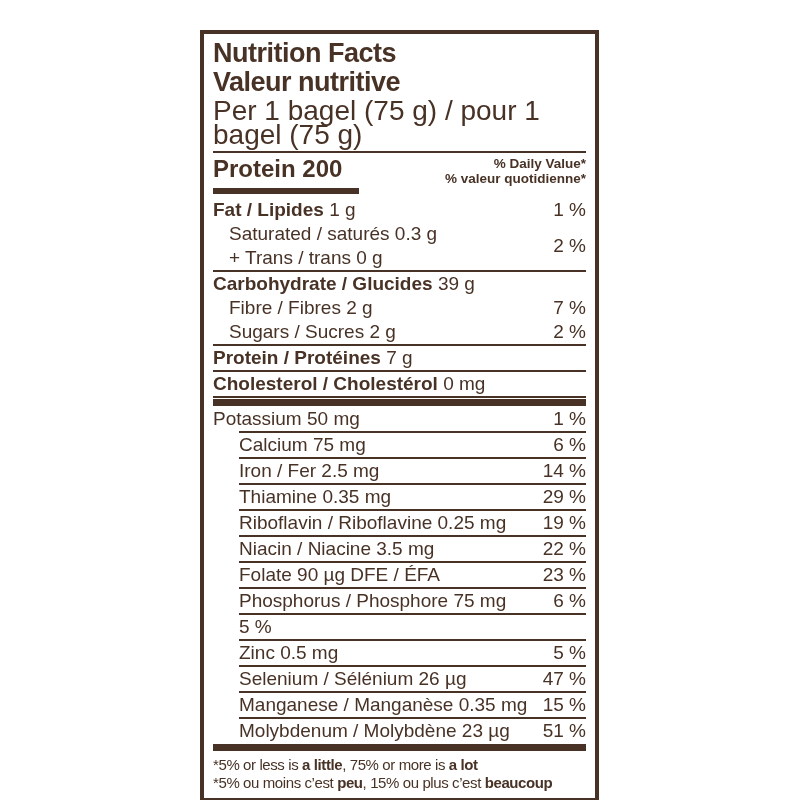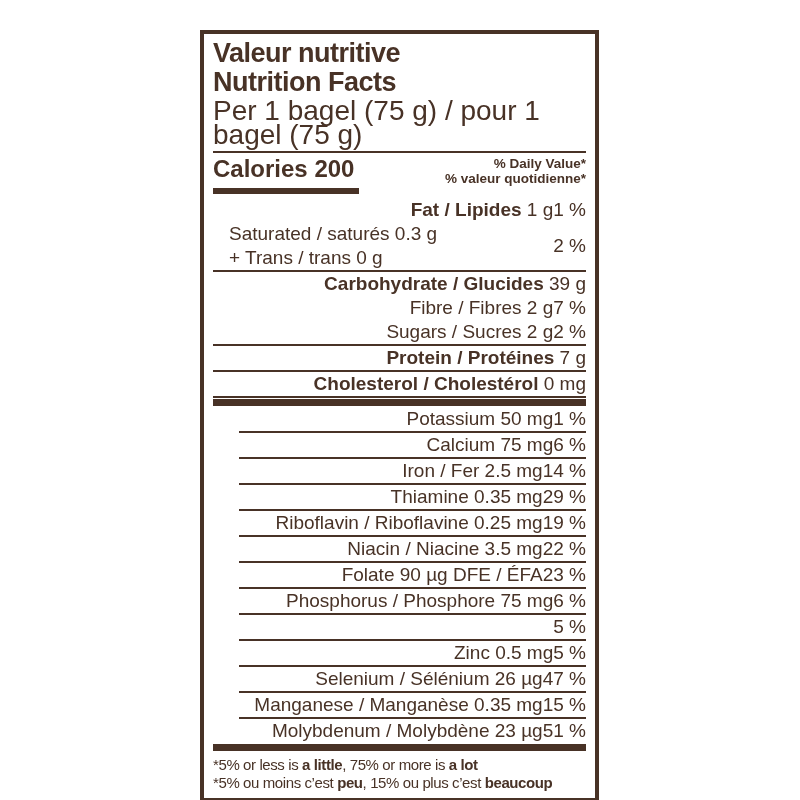--- a/index.html
+++ b/index.html
@@ -17,47 +17,47 @@
     background:#fff;
     padding:5px 9px 6px 9px;
   }
   .title{ font-weight:bold; font-size:27px; line-height:29px; letter-spacing:-0.5px; }
   .serving{ font-size:28px; line-height:24px; margin-top:2px; margin-bottom:4px; }
   .rule{ border-top:2px solid var(--brown); }
   .calories-row{ display:flex; justify-content:space-between; align-items:flex-start; padding-top:3px; }
   .calories-left{ font-weight:bold; font-size:24px; line-height:26px; }
   .dv-header{ text-align:right; font-weight:bold; font-size:13.5px; line-height:15px; }
   .cal-bar{ width:146px; height:6px; background:var(--brown); margin-top:2px; margin-bottom:4px; }
-  .row{ display:flex; justify-content:flex-end; align-items:center; height:24px; font-size:19px; }
+  .row{ display:flex; justify-content:space-between; align-items:center; height:24px; font-size:19px; }
   .row .name b{ font-weight:bold; }
   .indent{ padding-left:16px; }
   .group{ display:flex; justify-content:space-between; align-items:center; }
   .group .lines{ display:flex; flex-direction:column; }
   .group .lines .sub{ height:24px; display:flex; align-items:center; font-size:19px; }
   .dv{ font-size:19px; white-space:nowrap; }
   .thick-bar{ height:7px; background:var(--brown); margin:1px 0 1px 0; }
   .micros .row + .row{ border-top:2px solid var(--brown);margin-left:26px; }
   .micros .row{ box-sizing:content-box; }
   .footnotes{ padding-top:4px; font-size:15px; line-height:18px; letter-spacing:-0.4px; }
   .footnotes b{ font-weight:bold; }
 </style>
 </head>
 <body>
 
 <div class="nft">
 
+  <div class="title">Nutrition Facts</div>
   <div class="title">Valeur nutritive</div>
-  <div class="title">Nutrition Facts</div>
   <div class="serving">Per 1 bagel (75 g) / pour 1 bagel (75 g)</div>
 
   <div class="rule"></div>
 
   <div class="calories-row">
     <div class="calories-left">
-      <span>Calories</span>
+      <span>Protein</span>
       <span>200</span>
     </div>
     <div class="dv-header">
       <div>% Daily Value*</div>
       <div>% valeur quotidienne*</div>
     </div>
   </div>
   <div class="cal-bar"></div>
 
   <div class="row">

